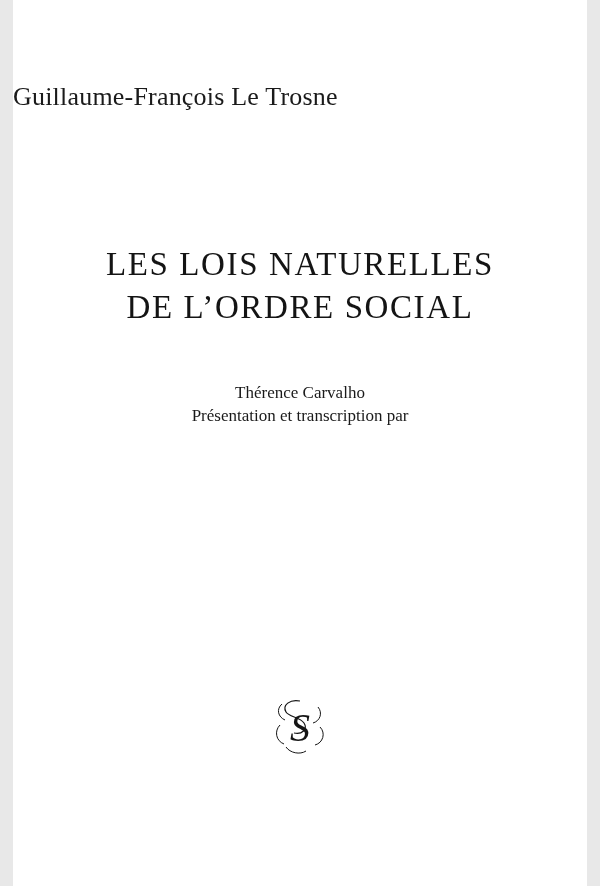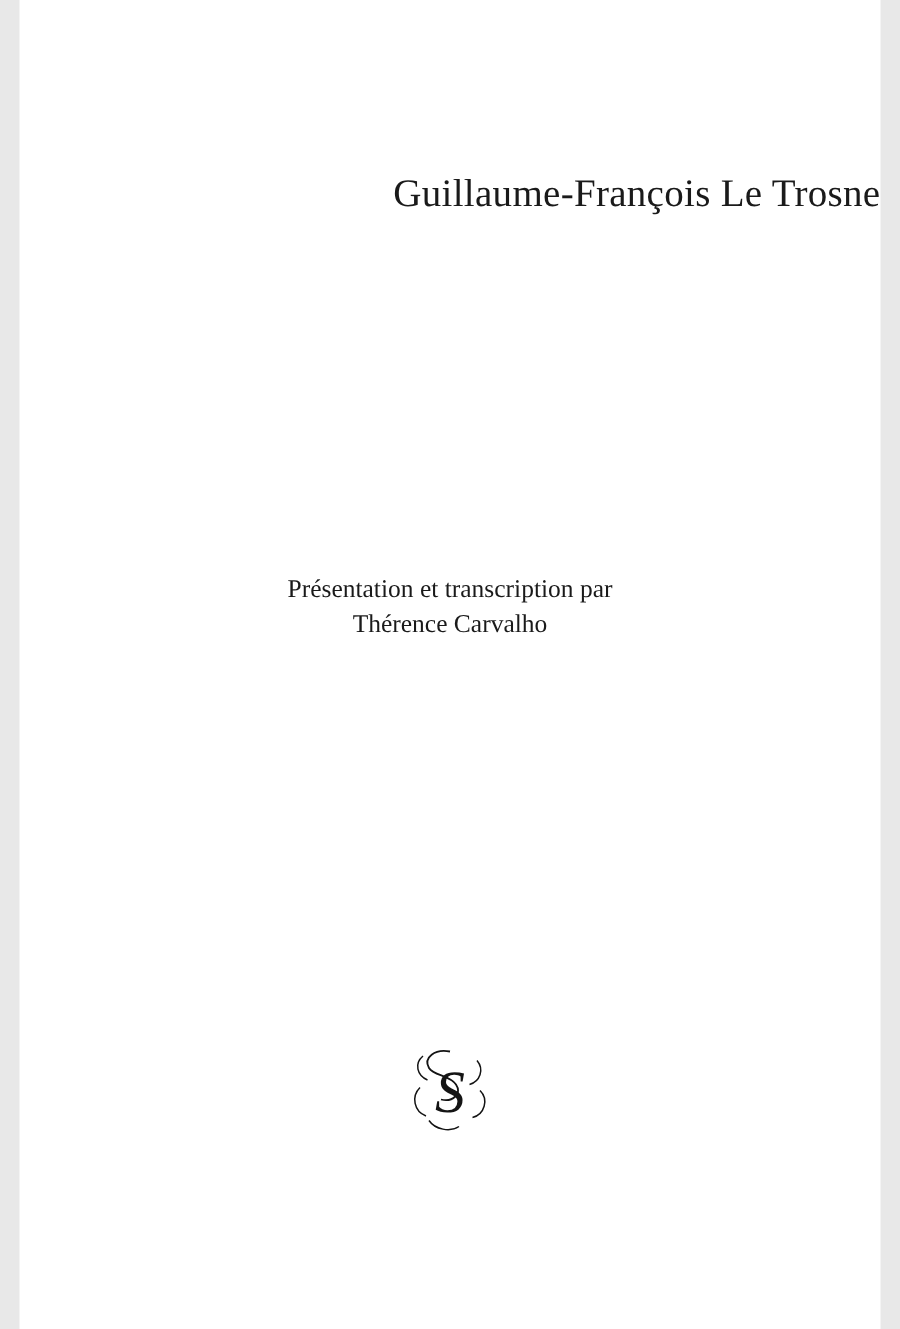--- a/index.html
+++ b/index.html
@@ -19,27 +19,26 @@
     top: 0;
     width: 574px;
     height: 886px;
     background: #ffffff;
   }
   .author {
     position: absolute;
     top: 82px;
     left: 0;
     width: 100%;
-    text-align: right;
+    text-align: left;
     font-family: "Liberation Serif", serif;
     font-size: 26px;
     color: #1a1a1a;
     letter-spacing: 0.2px;
     font-weight: 400;
-    margin-top: 32px;
   }
   .title-block {
     position: absolute;
     top: 243px;
     left: 0;
     width: 100%;
     text-align: center;
   }
   .title-line {
     font-family: "Liberation Serif", serif;
@@ -93,24 +92,28 @@
     color: #141414;
   }
 </style>
 </head>
 <body>
 
 <div class="page">
 
   <div class="author">Guillaume-François Le Trosne</div>
 
+  <div class="title-block">
+    <div class="title-line">LES LOIS NATURELLES</div>
+    <div class="title-line">DE L’ORDRE SOCIAL</div>
+  </div>
 
   <div class="subtitle-block">
+    <div class="subtitle-line">Thérence Carvalho</div>
     <div class="subtitle-line">Présentation et transcription par</div>
-    <div class="subtitle-line">Thérence Carvalho</div>
   </div>
 
   <div class="publisher">
     <svg class="logo-mark" viewBox="0 0 80 70">
       <g fill="none" stroke="#141414" stroke-width="1">
         <path d="M40 6 C30 4 22 10 26 17 C29 22 40 22 44 28 C48 34 42 40 34 38" stroke-width="1.2"></path>
         <path d="M22 9 C16 14 18 22 25 25"></path>
         <path d="M58 12 C63 18 60 26 53 28"></path>
         <path d="M20 30 C14 36 16 46 24 49"></path>
         <path d="M60 32 C66 38 63 48 55 50"></path>

